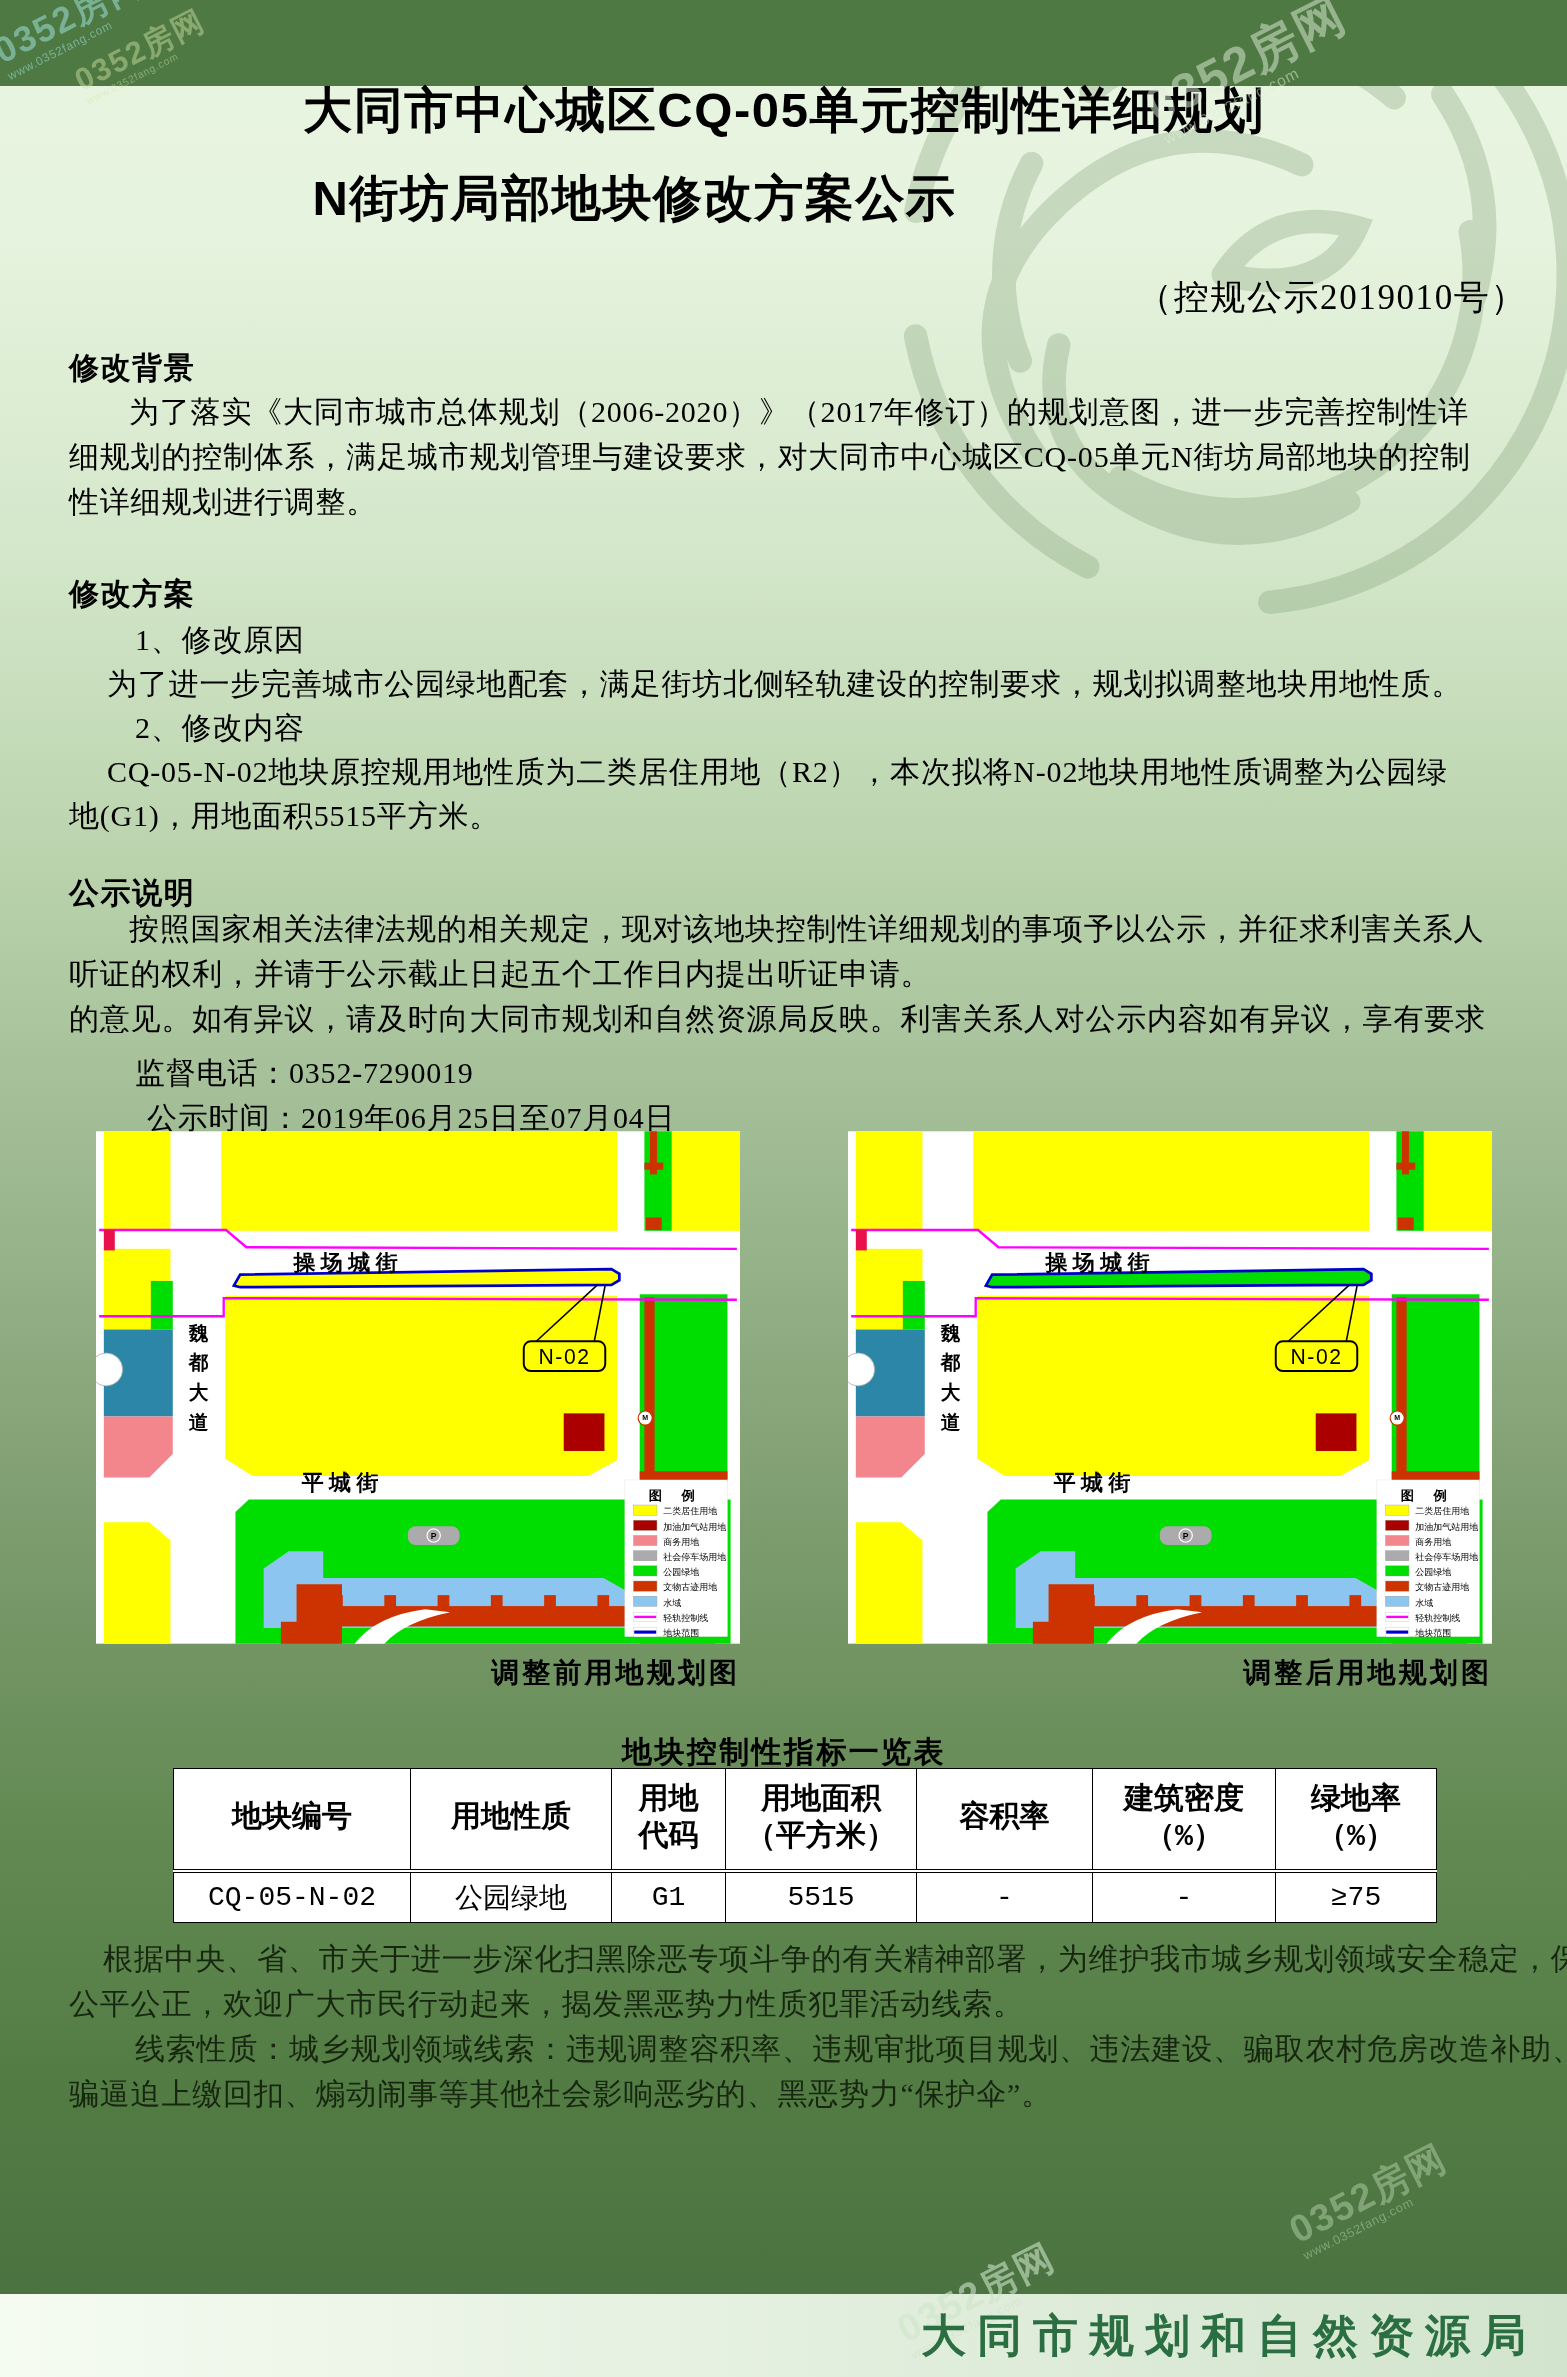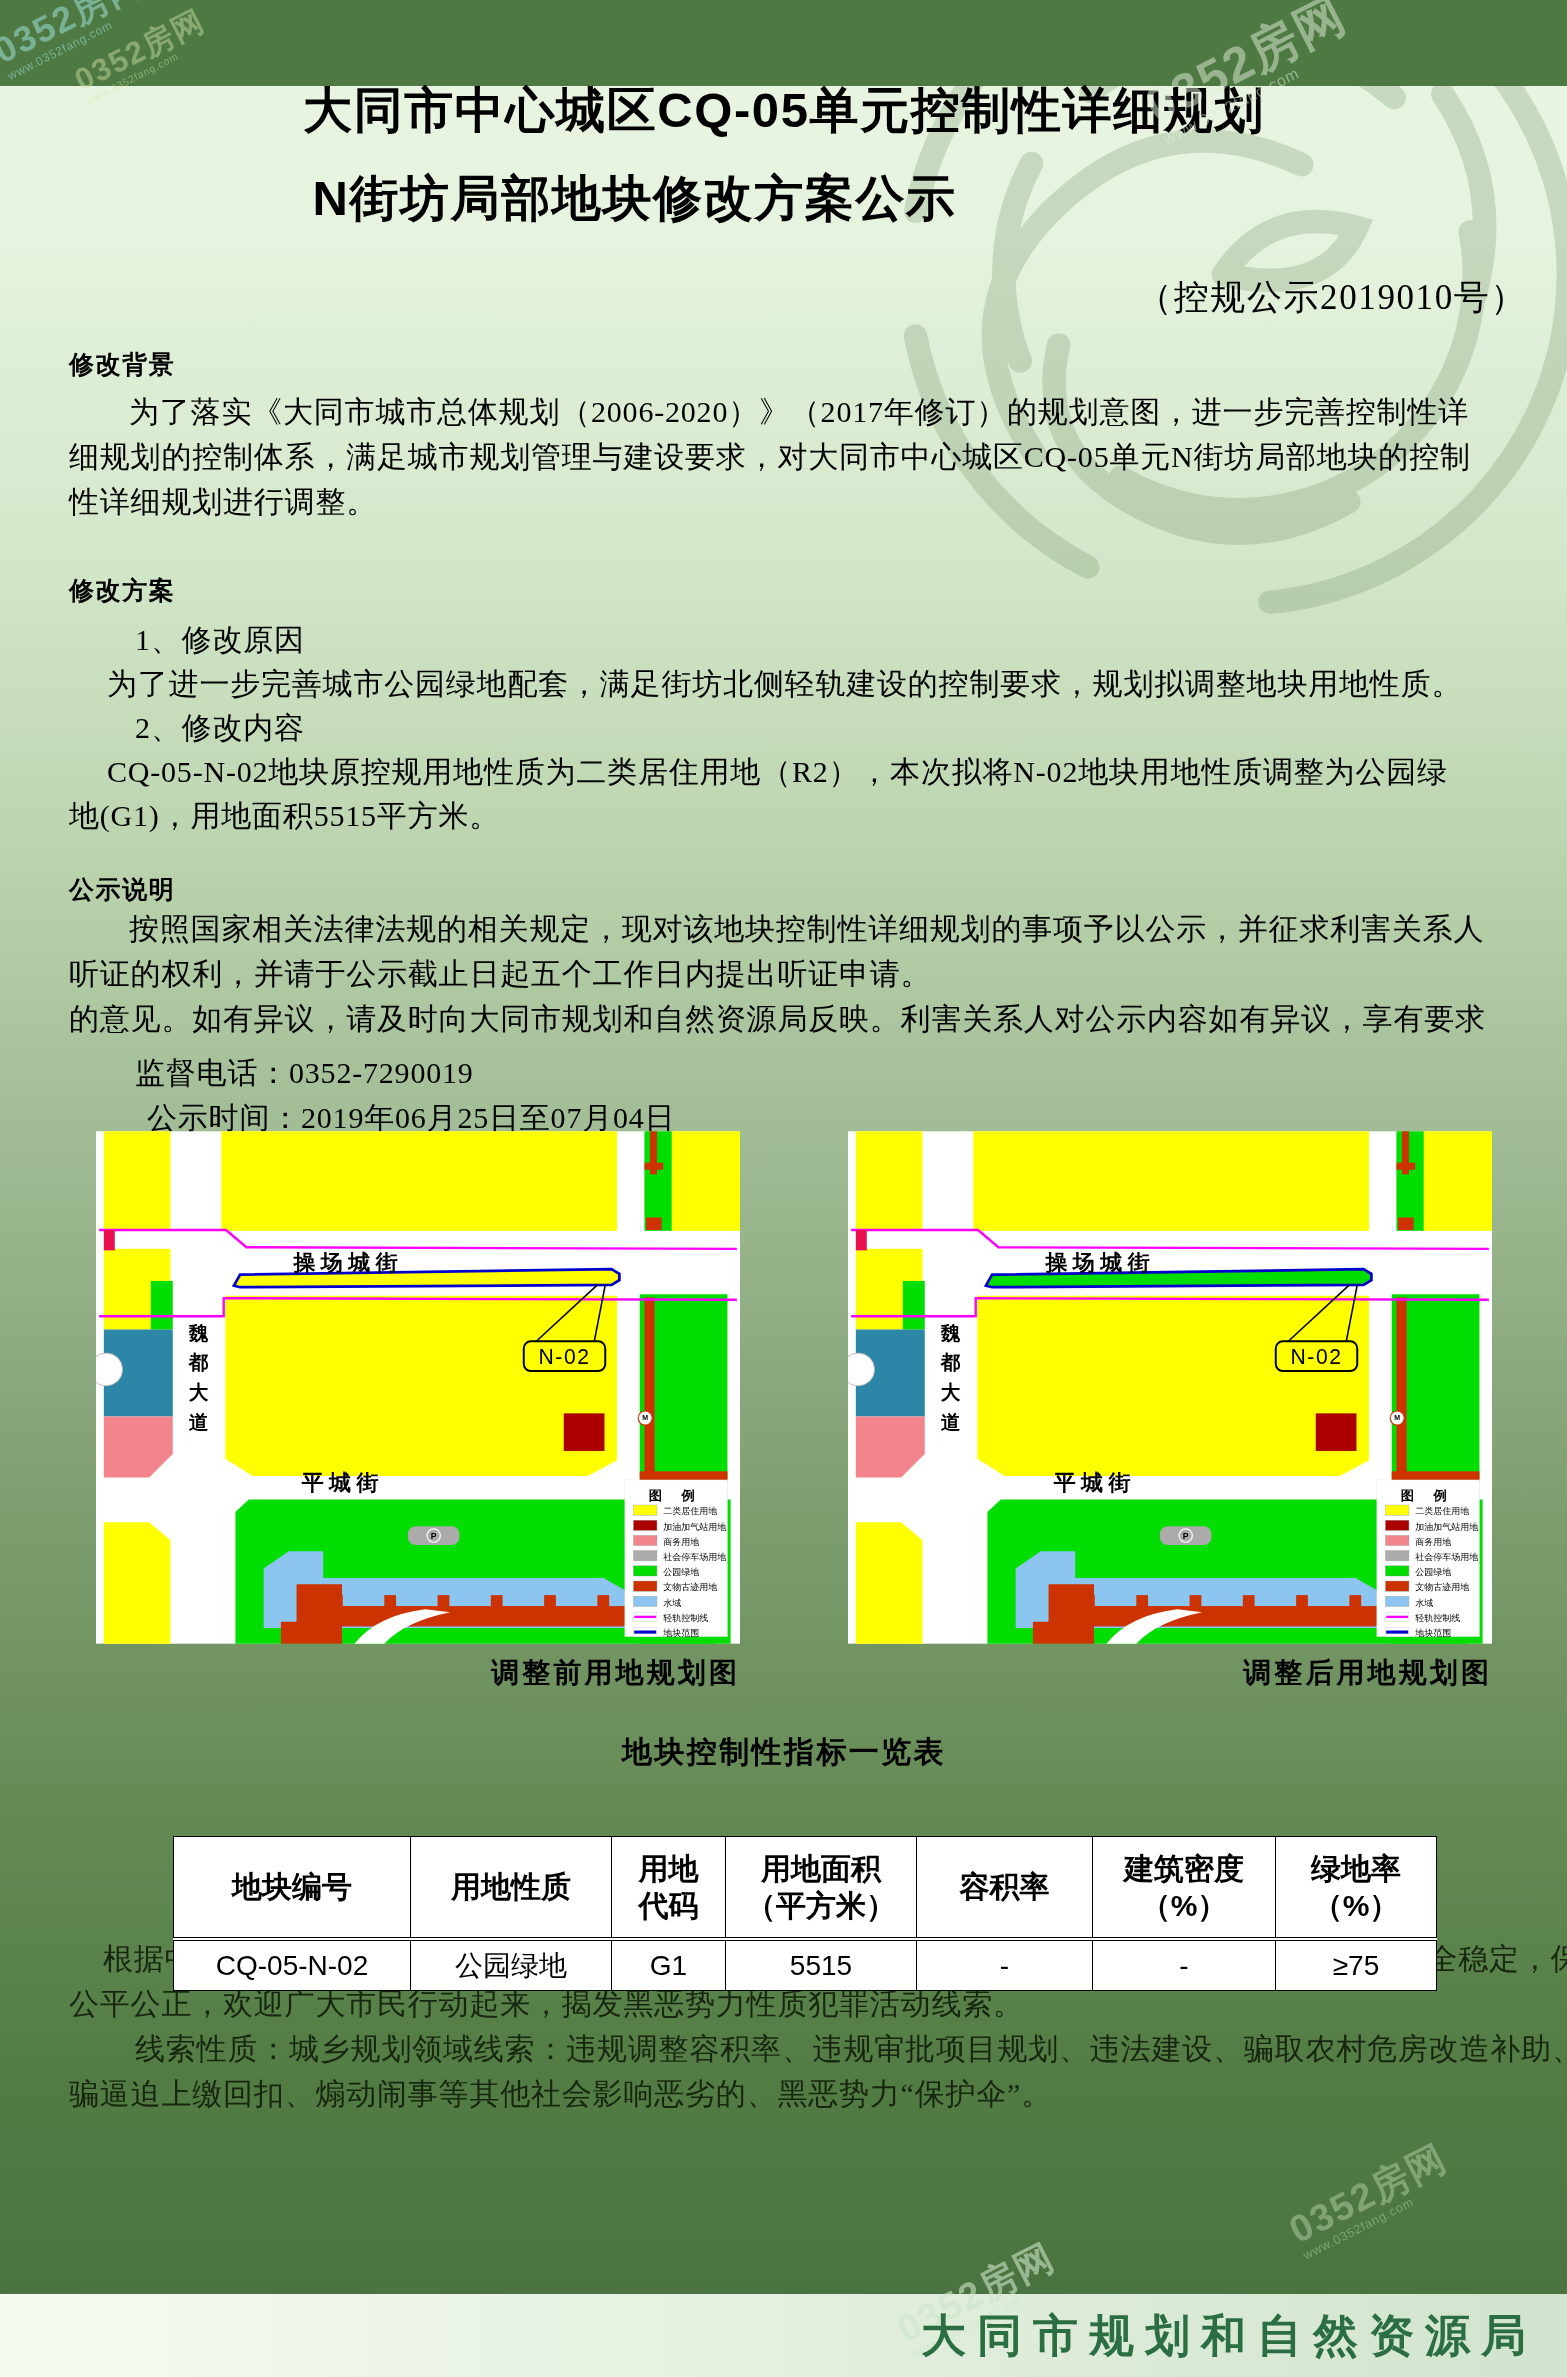--- a/index.html
+++ b/index.html
@@ -24,21 +24,21 @@
   .wm2{left:1141px;top:33px;color:rgba(226,240,220,0.5);} .wm2 .wm-main{font-size:49px;} .wm2 .wm-sub{font-size:15.7px;}
   .wm3{left:894px;top:2272px;color:rgba(205,228,200,0.6);} .wm3 .wm-main{font-size:38px;} .wm3 .wm-sub{font-size:12.5px;}
   .wm4{left:1286px;top:2173px;color:rgba(172,200,162,0.55);} .wm4 .wm-main{font-size:38px;} .wm4 .wm-sub{font-size:12.5px;}
   
   .title1{position:absolute;left:0;top:78px;width:1568px;text-align:center;
     font-family:"Liberation Sans",sans-serif;font-weight:bold;font-size:49px;letter-spacing:1.6px;}
   .title2{position:absolute;left:0;top:166px;width:1269px;text-align:center;
     font-family:"Liberation Sans",sans-serif;font-weight:bold;font-size:49px;letter-spacing:1.6px;}
   .doc-no{position:absolute;top:274px;right:41px;font-size:35px;letter-spacing:1.6px;}
   
-  .heading{position:absolute;left:69px;font-family:"Liberation Sans",sans-serif;font-weight:bold;font-size:25px;letter-spacing:1.6px;}
+  .heading{position:absolute;left:69px;font-family:"Liberation Sans",sans-serif;font-weight:bold;font-size:30px;letter-spacing:1.6px;}
   .h-bg{top:348px;} .h-plan{top:574px;} .h-notice{top:873px;}
   .tblock{position:absolute;left:69px;width:1482px;}
   .tb-bg{top:389px;} .tb-plan{top:618px;} .tb-notice{top:906px;} .tb-notes{top:1936px;}
   .line{font-size:30px;line-height:45px;letter-spacing:0.8px;white-space:nowrap;}
   .tb-plan .line{line-height:44px;}
   .tb-notice .line{line-height:45px;}
   .tb-notes .line{line-height:45px;color:#16260f;}
   .i0{padding-left:0;} .i44{padding-left:34px;} .i48{padding-left:38px;}
   .i76{padding-left:60px;} .i84{padding-left:66px;} .i100{padding-left:78px;}
   .gap-s{height:9.4px;}
@@ -52,22 +52,22 @@
   .leg-t{font-size:11.5px;font-family:"Liberation Serif",serif;}
   .n02-t{font-size:27px;font-family:"DejaVu Sans Mono",monospace;letter-spacing:2px;}
   .p-t{font-size:11px;fill:#fff;font-weight:bold;}
   .m-t{font-size:9px;fill:#cc3300;font-weight:bold;}
   .map-caption{position:absolute;top:1654px;width:644px;text-align:right;
     font-family:"Liberation Sans",sans-serif;font-weight:bold;font-size:28px;letter-spacing:3.1px;}
   .cap-before{left:96px;} .cap-after{left:848px;}
   
   .table-title{position:absolute;left:0;top:1732px;width:1568px;text-align:center;
     font-family:"Liberation Sans",sans-serif;font-weight:bold;font-size:30px;letter-spacing:2.4px;}
-  table.metrics{position:absolute;left:173px;top:1836px;border-collapse:collapse;background:#fff;
-    font-family:Liberation Sans, sans-serif;z-index:3;}
+  table.metrics{position:absolute;left:173px;top:1768px;border-collapse:collapse;background:#fff;
+    font-family:Liberation Mono, monospace;z-index:3;}
   table.metrics th,table.metrics td{border:1.6px solid #000;text-align:center;vertical-align:middle;padding:0;}
   table.metrics th{height:100px;font-size:30px;font-weight:bold;line-height:1.25;border-bottom:4.7px double #000;}
   table.metrics td{height:49px;font-size:28px;}
   table.metrics th span{display:block;}
   
   .agency{position:absolute;top:2306px;right:31px;z-index:5;
     font-family:"Liberation Serif",serif;font-weight:bold;font-size:45px;letter-spacing:11px;color:#2a6e41;}
 </style>
 </head>
 <body>

